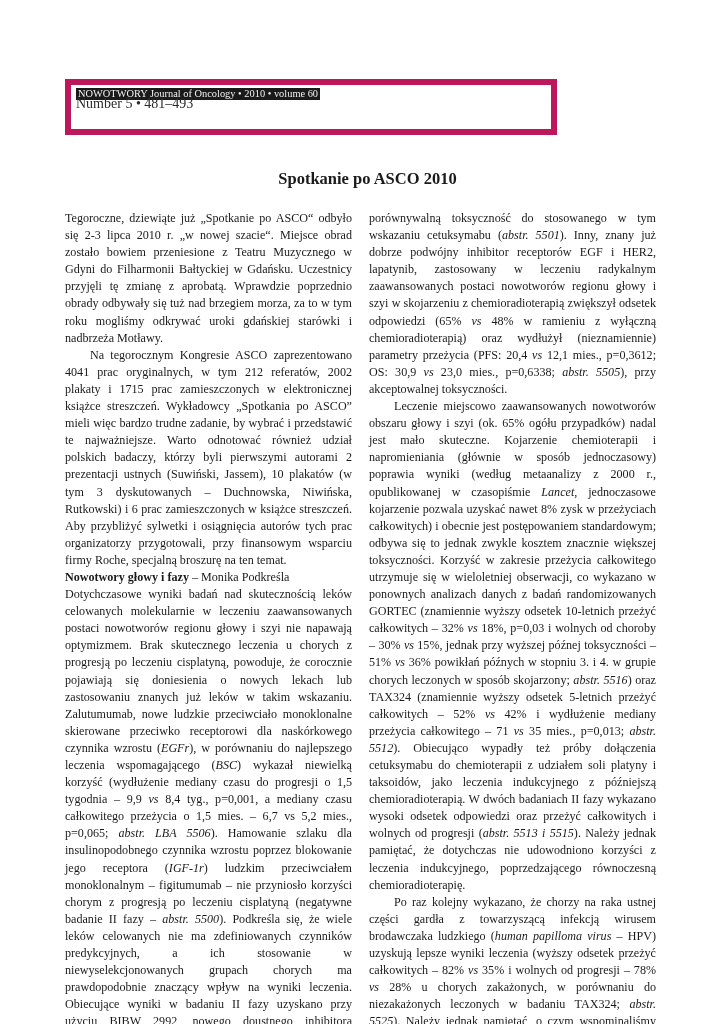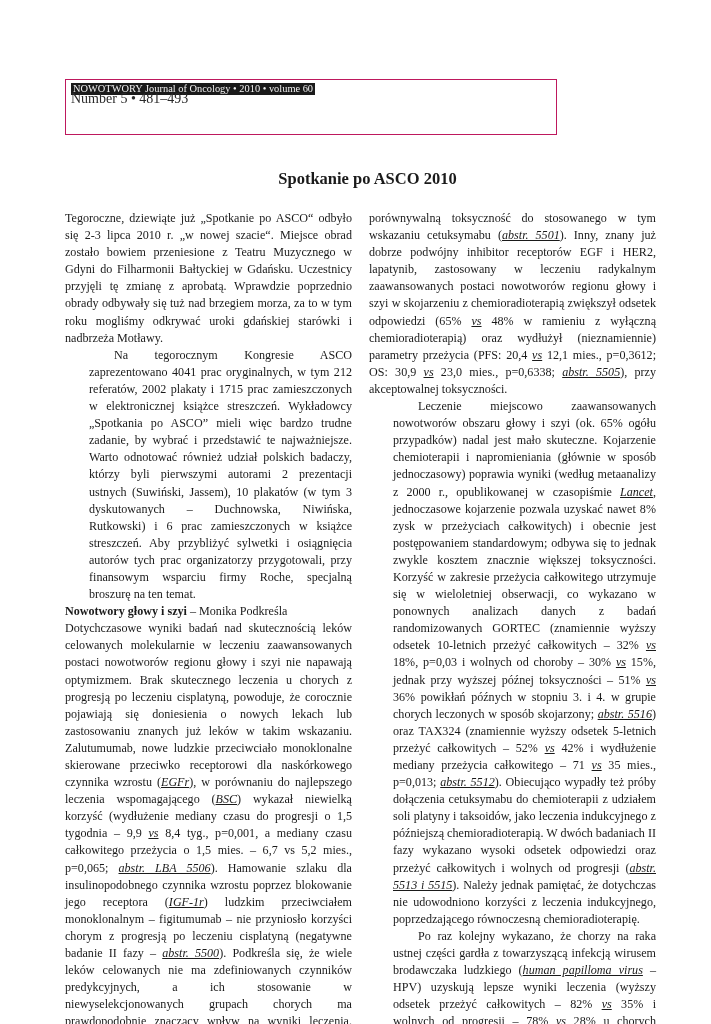--- a/index.html
+++ b/index.html
@@ -2,21 +2,21 @@
 <html><head>
 <meta charset="utf-8">
 <style>
   html, body { margin: 0; padding: 0; background: #ffffff; }
   body {
     width: 711px; height: 1024px; position: relative; overflow: hidden;
     font-family: "Liberation Serif", "DejaVu Serif", serif; color: #1a1a1a;
   }
   .header-box {
     position: absolute; left: 65px; top: 79px; width: 492px; height: 56px;
-    border: 1px solid #be185d; box-sizing: border-box;
+    border: 6px solid #be185d; box-sizing: border-box;
   }
   .journal-bar {
     position: absolute; left: 5px; top: 3px;
     background: #1a1a1a; color: #f2f2f2;
     font-size: 10.4px; line-height: 12px; padding: 0 2px; white-space: nowrap;
   }
   .issue-line {
     position: absolute; left: 5px; top: 13px;
     font-size: 14px; line-height: 12px; color: #2a2a2a; white-space: nowrap;
   }
@@ -31,39 +31,39 @@
     font-size: 16.5px; font-weight: bold; line-height: 22px; padding-left: 12px;
   }
   .col {
     position: absolute; top: 210px; width: 287px;
     font-size: 12.1px; line-height: 17.1px; text-align: justify;
     hyphens: manual;
   }
   .col-left { left: 65px; }
   .col-right { left: 369px; }
   .col p { margin: 0; }
-  .col p.indent { text-indent: 25px; margin-left: 24px; }
+  .col p.indent { text-indent: 25px; }
   .subhead { margin: 17px 0 17px 0; }
   .subhead b { font-weight: bold; }
-  i { font-style: italic; text-decoration: underline; }
+  i { font-style: italic; }
 </style>
 </head>
 <body>
 
 <div class="header-box">
   <span class="journal-bar">NOWOTWORY Journal of Oncology • 2010 • volume 60</span>
   <span class="issue-line">Number 5 • 481–493</span>
 </div>
 
 <div class="article-title">Spotkanie po ASCO 2010</div>
 
 <div class="col col-left">
   <p>Tegoroczne, dziewiąte już „Spotkanie po ASCO“ odbyło się 2-3 lipca 2010 r. „w nowej szacie“. Miejsce obrad zostało bowiem przeniesione z Teatru Muzycznego w Gdyni do Filharmonii Bałtyckiej w Gdańsku. Uczestnicy przyjęli tę zmianę z aprobatą. Wprawdzie poprzednio obrady odbywały się tuż nad brzegiem morza, za to w tym roku mogliśmy odkrywać uroki gdańskiej starówki i nadbrzeża Motławy.</p>
   <p class="indent">Na tegorocznym Kongresie ASCO zaprezentowano 4041 prac oryginalnych, w tym 212 referatów, 2002 plakaty i 1715 prac zamieszczonych w elektronicznej książce streszczeń. Wykładowcy „Spotkania po ASCO” mieli więc bardzo trudne zadanie, by wybrać i przedstawić te najważniejsze. Warto odnotować również udział polskich badaczy, którzy byli pierwszymi autorami 2 prezentacji ustnych (Suwiński, Jassem), 10 plakatów (w tym 3 dyskutowanych – Duchnowska, Niwińska, Rutkowski) i 6 prac zamieszczonych w książce streszczeń. Aby przybliżyć sylwetki i osiągnięcia autorów tych prac organizatorzy przygotowali, przy finansowym wsparciu firmy Roche, specjalną broszurę na ten temat.</p>
-  <p class="subhead"><b>Nowotwory głowy i szyi</b><span> – </span><span>Monika Podkreśla</span></p>
+  <p class="subhead"><b>Nowotwory głowy i fazy</b><span> – </span><span>Monika Podkreśla</span></p>
   <p><span>Dotychczasowe wyniki badań nad skutecznością leków celowanych molekularnie w leczeniu zaawansowanych postaci nowotworów regionu głowy i szyi nie napawają optymizmem. Brak skutecznego leczenia u chorych z progresją po leczeniu cisplatyną, powoduje, że corocznie pojawiają się doniesienia o nowych lekach lub zastosowaniu znanych już leków w takim wskazaniu. Zalutumumab, nowe ludzkie przeciwciało monoklonalne skierowane przeciwko receptorowi dla naskórkowego czynnika wzrostu (</span><i>EGFr</i><span>), w porównaniu do najlepszego leczenia wspomagającego (</span><i>BSC</i><span>) wykazał niewielką korzyść (wydłużenie mediany czasu do progresji o 1,5 tygodnia – 9,9 </span><i>vs</i><span> 8,4 tyg., p=0,001, a mediany czasu całkowitego przeżycia o 1,5 mies. – 6,7 vs 5,2 mies., p=0,065; </span><i>abstr. LBA 5506</i><span>). Hamowanie szlaku dla insulinopodobnego czynnika wzrostu poprzez blokowanie jego receptora (</span><i>IGF-1r</i><span>) ludzkim przeciwciałem monoklonalnym – figitumumab – nie przyniosło korzyści chorym z progresją po leczeniu cisplatyną (negatywne badanie II fazy – </span><i>abstr. 5500</i><span>). Podkreśla się, że wiele leków celowanych nie ma zdefiniowanych czynników predykcyjnych, a ich stosowanie w niewyselekcjonowanych grupach chorych ma prawdopodobnie znaczący wpływ na wyniki leczenia. Obiecujące wyniki w badaniu II fazy uzyskano przy użyciu BIBW 2992, nowego doustnego inhibitora receptorów EGF i HER2. Lek wykazał znaczną aktywność (RR 21,7% </span></p>
 </div>
 
 <div class="col col-right">
   <p><span>porównywalną toksyczność do stosowanego w tym wskazaniu cetuksymabu (</span><i>abstr. 5501</i><span>). Inny, znany już dobrze podwójny inhibitor receptorów EGF i HER2, lapatynib, zastosowany w leczeniu radykalnym zaawansowanych postaci nowotworów regionu głowy i szyi w skojarzeniu z chemioradioterapią zwiększył odsetek odpowiedzi (65% </span><i>vs</i><span> 48% w ramieniu z wyłączną chemioradioterapią) oraz wydłużył (nieznamiennie) parametry przeżycia (PFS: 20,4 </span><i>vs</i><span> 12,1 mies., p=0,3612; OS: 30,9 </span><i>vs</i><span> 23,0 mies., p=0,6338; </span><i>abstr. 5505</i><span>), przy akceptowalnej toksyczności.</span></p>
   <p class="indent"><span>Leczenie miejscowo zaawansowanych nowotworów obszaru głowy i szyi (ok. 65% ogółu przypadków) nadal jest mało skuteczne. Kojarzenie chemioterapii i napromieniania (głównie w sposób jednoczasowy) poprawia wyniki (według metaanalizy z 2000 r., opublikowanej w czasopiśmie </span><i>Lancet</i><span>, jednoczasowe kojarzenie pozwala uzyskać nawet 8% zysk w przeżyciach całkowitych) i obecnie jest postępowaniem standardowym; odbywa się to jednak zwykle kosztem znacznie większej toksyczności. Korzyść w zakresie przeżycia całkowitego utrzymuje się w wieloletniej obserwacji, co wykazano w ponownych analizach danych z badań randomizowanych GORTEC (znamiennie wyższy odsetek 10-letnich przeżyć całkowitych – 32% </span><i>vs</i><span> 18%, p=0,03 i wolnych od choroby – 30% </span><i>vs</i><span> 15%, jednak przy wyższej późnej toksyczności – 51% </span><i>vs</i><span> 36% powikłań późnych w stopniu 3. i 4. w grupie chorych leczonych w sposób skojarzony; </span><i>abstr. 5516</i><span>) oraz TAX324 (znamiennie wyższy odsetek 5-letnich przeżyć całkowitych – 52% </span><i>vs</i><span> 42% i wydłużenie mediany przeżycia całkowitego – 71 </span><i>vs</i><span> 35 mies., p=0,013; </span><i>abstr. 5512</i><span>). Obiecująco wypadły też próby dołączenia cetuksymabu do chemioterapii z udziałem soli platyny i taksoidów, jako leczenia indukcyjnego z późniejszą chemioradioterapią. W dwóch badaniach II fazy wykazano wysoki odsetek odpowiedzi oraz przeżyć całkowitych i wolnych od progresji (</span><i>abstr. 5513 i 5515</i><span>). Należy jednak pamiętać, że dotychczas nie udowodniono korzyści z leczenia indukcyjnego, poprzedzającego równoczesną chemioradioterapię.</span></p>
   <p class="indent"><span>Po raz kolejny wykazano, że chorzy na raka ustnej części gardła z towarzyszącą infekcją wirusem brodawczaka ludzkiego (</span><i>human papilloma virus</i><span> – HPV) uzyskują lepsze wyniki leczenia (wyższy odsetek przeżyć całkowitych – 82% </span><i>vs</i><span> 35% i wolnych od progresji – 78% </span><i>vs</i><span> 28% u chorych zakażonych, w porównaniu do niezakażonych leczonych w badaniu TAX324; </span><i>abstr. 5525</i><span>). Należy jednak pamiętać, o czym wspominaliśmy już przed rokiem, że chorzy HPV-dodatni są zwykle młodsi, w lepszym stanie ogólnym, z mniejszym ubytkiem masy ciała, bardziej dbający o higienę jamy ustnej, niepalący lub palący mniej, nie pijący alkoholu lub pijący mniej, czy wreszcie swobod-</span></p>
 </div>
 
 </body></html>

